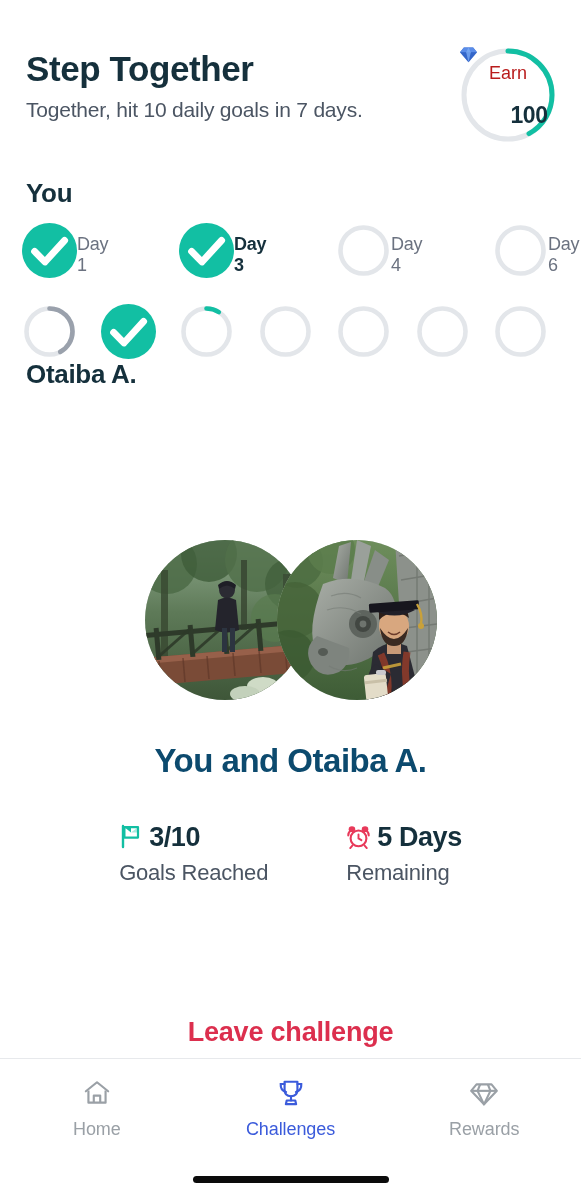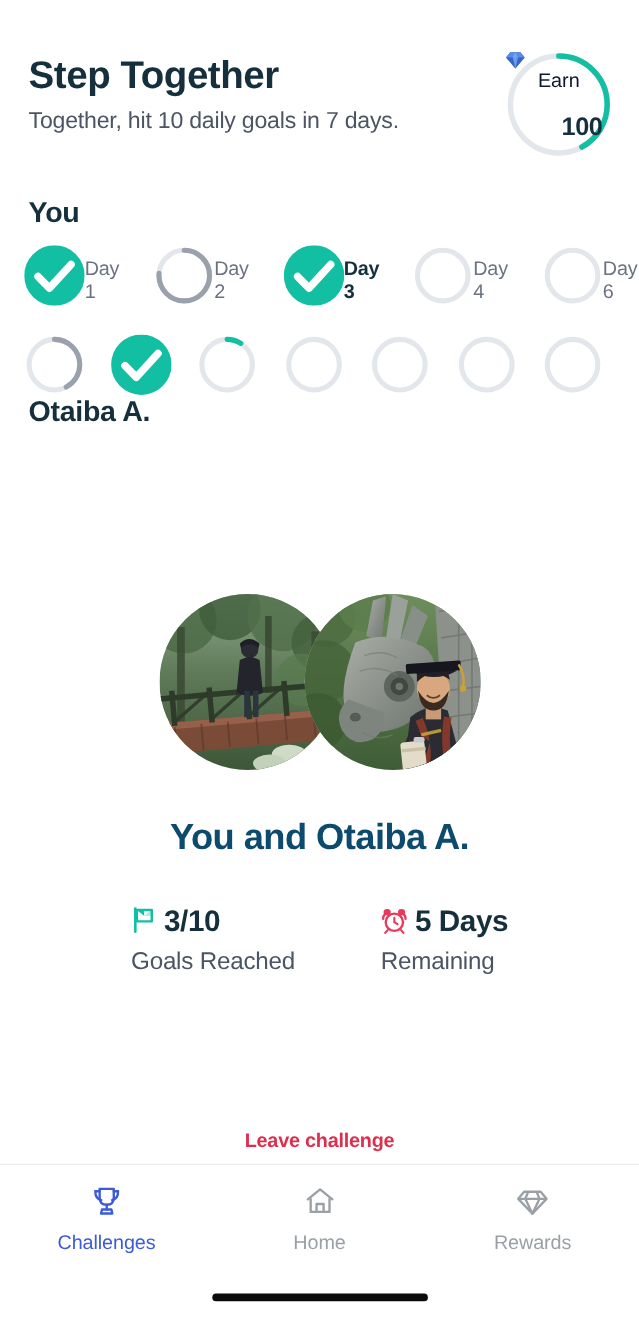--- a/index.html
+++ b/index.html
@@ -58,21 +58,21 @@
   .earn-inner {
     position: absolute;
     inset: 0;
     display: flex;
     flex-direction: column;
     align-items: center;
     justify-content: center;
   }
   .earn-label {
     font-size: 18px;
-    color: #0f172a;
+    color: #b91c1c;
     line-height: 1;
     margin-bottom: 22px;
   }
   .earn-value-row {
     display: flex;
     align-items: center;
     gap: 1px;
     margin-left: 41px;
   }
   .earn-amount {
@@ -190,21 +190,21 @@
   .stat.days .stat-caption { text-align: left; }
   .stat-icon { display: block; }
 
   
   .leave-wrap {
     margin-top: auto;
     text-align: center;
     padding-bottom: 10px;
   }
   .leave-link {
-    font-size: 18px;
+    font-size: 27px;
     font-weight: bold;
     color: #DC2F4E;
     letter-spacing: -0.2px;
     background: none;
     border: none;
     cursor: pointer;
     font-family: inherit;
   }
 
   
@@ -289,29 +289,20 @@
                 <svg width="26" height="26" viewBox="0 0 24 24">
                   <path d="M5.5 12.4 L10 17 L18.6 7.6" fill="none" stroke="#ffffff" stroke-width="3" stroke-linecap="round" stroke-linejoin="round"></path>
                 </svg>
               </div>
             </div>
             <div class="day-label">Day 1</div>
           </div>
           <div class="day-cell">
             <div class="day-ring">
               <svg viewBox="0 0 55 55">
-                <circle cx="27.5" cy="27.5" r="23" fill="none" stroke="#E3E6EA" stroke-width="4.6"></circle>
-                <circle cx="27.5" cy="27.5" r="23" fill="none" stroke="#9AA1AC" stroke-width="4.6" stroke-linecap="round" stroke-dasharray="144.51326206513048" stroke-dashoffset="34.68318289563131" transform="rotate(-90 27.5 27.5)"></circle>
-              </svg>
-            </div>
-            <div class="day-label">Day 2</div>
-          </div>
-          <div class="day-cell">
-            <div class="day-ring">
-              <svg viewBox="0 0 55 55">
                 <circle cx="27.5" cy="27.5" r="27.5" fill="#12BFA3"></circle>
               </svg>
               <div class="day-check">
                 <svg width="26" height="26" viewBox="0 0 24 24">
                   <path d="M5.5 12.4 L10 17 L18.6 7.6" fill="none" stroke="#ffffff" stroke-width="3" stroke-linecap="round" stroke-linejoin="round"></path>
                 </svg>
               </div>
             </div>
             <div class="day-label current">Day 3</div>
           </div>
@@ -592,47 +583,47 @@
       <div class="stat-caption">Remaining</div>
     </div>
   </div>
 
   <div class="leave-wrap">
     <button class="leave-link">Leave challenge</button>
   </div>
 
   <div class="bottom-nav">
 
+    <div class="nav-item">
+      <span>
+        <svg width="30" height="30" viewBox="0 0 28 28">
+          <path d="M3.6 12.4 L14 4 L24.4 12.4" fill="none" stroke="#9AA0A6" stroke-width="2" stroke-linecap="round" stroke-linejoin="round"></path>
+          <path d="M6 11.6 L6 23 L22 23 L22 11.6" fill="none" stroke="#9AA0A6" stroke-width="2" stroke-linejoin="round"></path>
+          <path d="M11 23 L11 16.4 L17 16.4 L17 23" fill="none" stroke="#9AA0A6" stroke-width="2" stroke-linejoin="round"></path>
+        </svg>
+      </span>
+      <span class="nav-label">Home</span>
+    </div>
+
     <div class="nav-item active">
       <span>
         <svg width="30" height="30" viewBox="0 0 28 28">
           <path d="M8 3.5 L20 3.5 L20 11 q0 6 -6 6 q-6 0 -6 -6 Z" fill="none" stroke="#3B5BDB" stroke-width="2" stroke-linejoin="round"></path>
           <path d="M8 5.6 L4.4 5.6 q-0.4 6 5 7.4" fill="none" stroke="#3B5BDB" stroke-width="2" stroke-linecap="round"></path>
           <path d="M20 5.6 L23.6 5.6 q0.4 6 -5 7.4" fill="none" stroke="#3B5BDB" stroke-width="2" stroke-linecap="round"></path>
           <path d="M14 17 L14 21" stroke="#3B5BDB" stroke-width="2" stroke-linecap="round"></path>
           <path d="M10 21 L18 21 L18.8 24.4 L9.2 24.4 Z" fill="none" stroke="#3B5BDB" stroke-width="2" stroke-linejoin="round"></path>
         </svg>
       </span>
       <span class="nav-label">Challenges</span>
     </div>
 
     <div class="nav-item">
       <span>
         <svg width="30" height="30" viewBox="0 0 28 28">
-          <path d="M3.6 12.4 L14 4 L24.4 12.4" fill="none" stroke="#9AA0A6" stroke-width="2" stroke-linecap="round" stroke-linejoin="round"></path>
-          <path d="M6 11.6 L6 23 L22 23 L22 11.6" fill="none" stroke="#9AA0A6" stroke-width="2" stroke-linejoin="round"></path>
-          <path d="M11 23 L11 16.4 L17 16.4 L17 23" fill="none" stroke="#9AA0A6" stroke-width="2" stroke-linejoin="round"></path>
-        </svg>
-      </span>
-      <span class="nav-label">Home</span>
-    </div>
-
-    <div class="nav-item">
-      <span>
-        <svg width="30" height="30" viewBox="0 0 28 28">
           <path d="M7 6 L21 6 L26 12 L14 24.6 L2 12 Z" fill="none" stroke="#9AA0A6" stroke-width="2" stroke-linejoin="round"></path>
           <path d="M2 12 L26 12" stroke="#9AA0A6" stroke-width="2"></path>
           <path d="M10.4 6 L8 12 L14 24.6 L20 12 L17.6 6" fill="none" stroke="#9AA0A6" stroke-width="2" stroke-linejoin="round"></path>
         </svg>
       </span>
       <span class="nav-label">Rewards</span>
     </div>
   </div>
 
   <div class="home-indicator-wrap">

